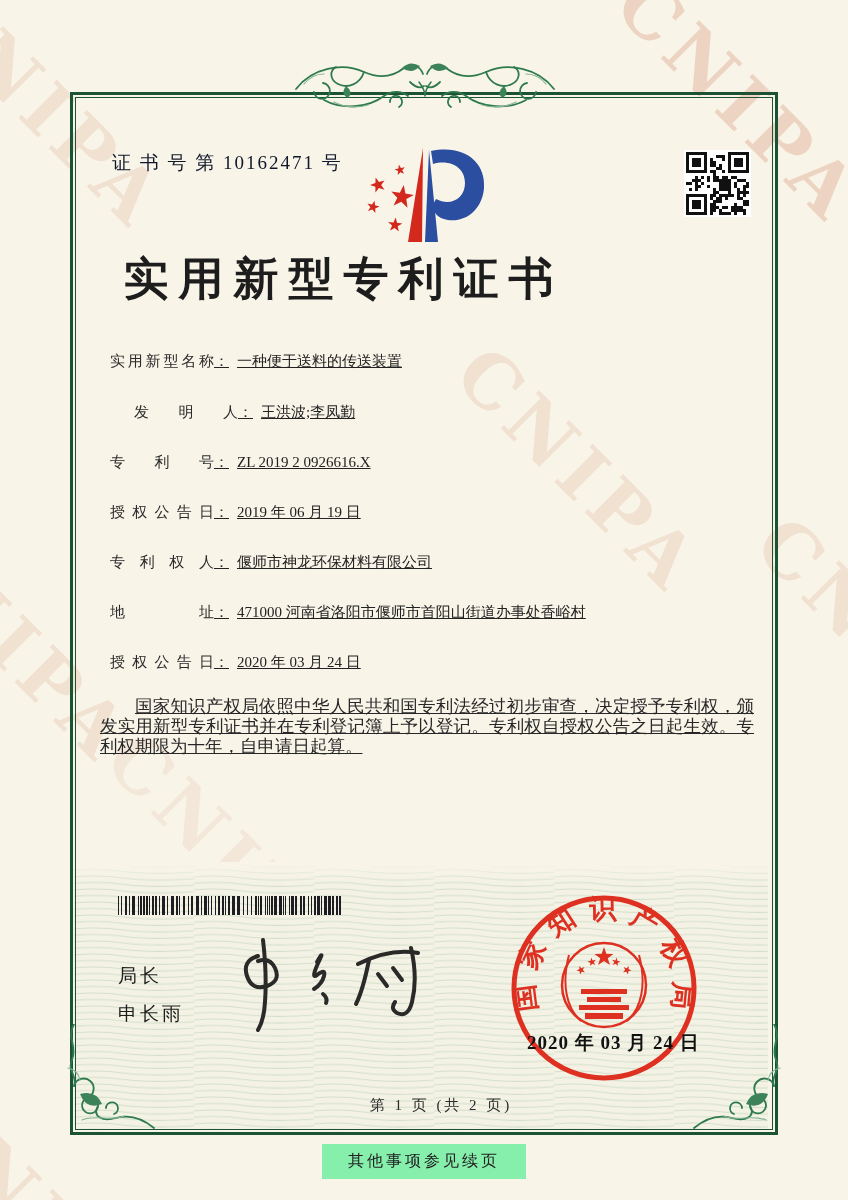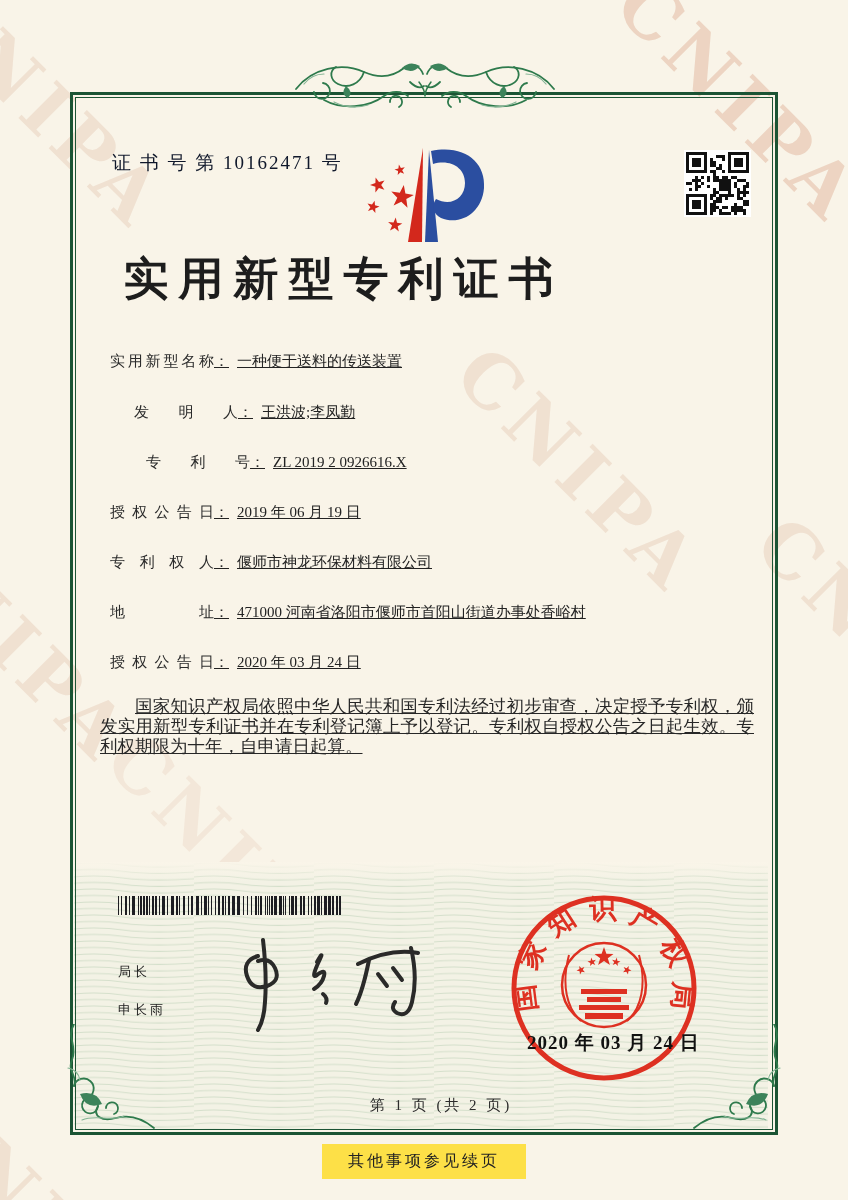--- a/index.html
+++ b/index.html
@@ -47,34 +47,34 @@
   .fvalue{margin-left:8px;color:#222;}
   .grant-no{position:absolute;left:455px;top:0;}
   
   .body-text{
     position:absolute;left:100px;top:696px;width:654px;z-index:4;
     font-size:17.5px;line-height:20px;color:#272727;text-align:justify;text-decoration:underline;
   }
   .body-text p{margin:0;text-indent:2em;}
   
   .barcode{position:absolute;left:118px;top:896px;z-index:4;}
-  .signer{position:absolute;left:118px;z-index:4;font-family:Liberation Mono, monospace;font-size:13px;color:#1c1c1c;letter-spacing:3px;}
+  .signer{position:absolute;left:118px;z-index:4;font-family:Liberation Mono, monospace;font-size:19px;color:#1c1c1c;letter-spacing:3px;}
   .signature{position:absolute;left:222px;top:932px;z-index:5;}
   .seal{position:absolute;left:509px;top:893px;z-index:5;}
   .seal-date{
     position:absolute;left:527px;top:1030px;width:170px;z-index:6;
     font-size:19px;font-weight:bold;color:#111;letter-spacing:1px;white-space:nowrap;
   }
   .page-no{
     position:absolute;left:0;top:1096px;width:848px;text-align:center;
     font-size:15px;letter-spacing:3px;color:#2b2b2b;z-index:4;padding-left:17px;
   }
   .cont-note{
     position:absolute;left:50%;top:1144px;transform:translateX(-50%);
-    background:#fde047;padding:7px 26px;font-size:16px;letter-spacing:3px;
+    background:#86efac;padding:7px 26px;font-size:16px;letter-spacing:3px;
     color:#222;z-index:4;white-space:nowrap;
   }
   .ornament{position:absolute;z-index:3;pointer-events:none;}
 </style>
 </head>
 <body>
 
 <div class="wm" style="left:-36px;top:-34px;">CNIPA</div>
 <div class="wm strong" style="left:660px;top:-40px;">CNIPA</div>
 <div class="wm" style="left:500px;top:330px;">CNIPA</div>
@@ -298,21 +298,21 @@
   </svg>
 
 <div class="title">实用新型专利证书</div>
 
 <div class="row" style="top:352px;">
   <span class="flabel">实用新型名称</span><span class="colon">：</span><span class="fvalue">一种便于送料的传送装置</span>
 </div>
 <div class="row" style="top:403px;margin-left:24px;">
   <span class="flabel">发明人</span><span class="colon">：</span><span class="fvalue">王洪波;李凤勤</span>
 </div>
-<div class="row" style="top:453px;margin-left:36px;">
+<div class="row" style="top:453px;">
   <span class="flabel">专利号</span><span class="colon">：</span><span class="fvalue">ZL 2019 2 0926616.X</span>
 </div>
 <div class="row" style="top:503px;">
   <span class="flabel">授权公告日</span><span class="colon">：</span><span class="fvalue">2019 年 06 月 19 日</span>
 </div>
 <div class="row" style="top:553px;">
   <span class="flabel">专利权人</span><span class="colon">：</span><span class="fvalue">偃师市神龙环保材料有限公司</span>
 </div>
 <div class="row" style="top:603px;">
   <span class="flabel">地址</span><span class="colon">：</span><span class="fvalue">471000 河南省洛阳市偃师市首阳山街道办事处香峪村</span>

